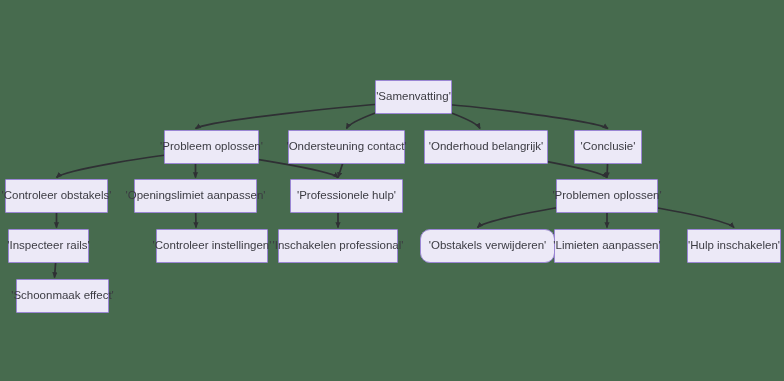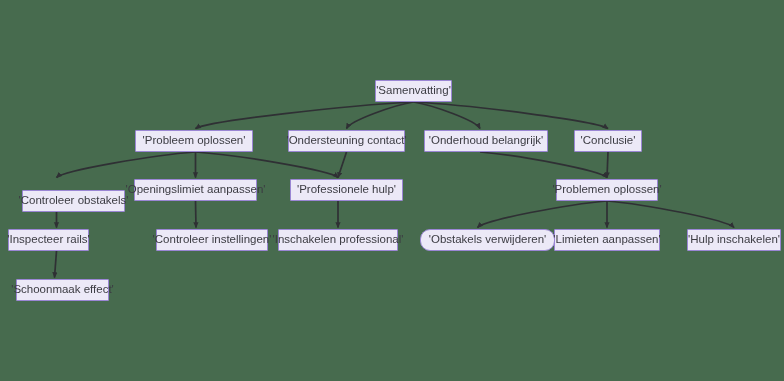--- a/index.html
+++ b/index.html
@@ -32,21 +32,21 @@
     background: #ece9f7;
     border: 1px solid #9a86d4;
     color: #3b3b42;
     font-size: 11.5px;
     line-height: 1;
     height: 22px;
     display: flex;
     align-items: center;
     justify-content: center;
     white-space: nowrap;
-    padding: 4px 9px;
+    padding: 16px 9px;
     border-radius: 1px;
   }
   .node-label {
     display: block;
   }
 </style>
 </head>
 <body>
 
 <div id="diagram-root">
@@ -73,33 +73,33 @@
         <path d="M607,201 C568.15,204.18 485.27,219.74875 477.5,227.5" fill="none" stroke="#2f3034" stroke-width="1.7" marker-end="url(#arrowhead)"></path>
         <path d="M607,201 L607,227.5" fill="none" stroke="#2f3034" stroke-width="1.7" marker-end="url(#arrowhead)"></path>
         <path d="M607,201 C645.1,204.18 726.38,219.74875 734,227.5" fill="none" stroke="#2f3034" stroke-width="1.7" marker-end="url(#arrowhead)"></path>
         <path d="M56.5,251 L54.5,277.5" fill="none" stroke="#2f3034" stroke-width="1.7" marker-end="url(#arrowhead)"></path>
       </g>
   </svg>
   <div id="node-layer">
       <div class="node" style="left: 375px; top: 80px; width: 77px;">
         <span class="node-label">'Samenvatting'</span>
       </div>
-      <div class="node" style="left: 135px; top: 130px; width: 118px;">
+      <div class="node" style="left: 164px; top: 130px; width: 95px;">
         <span class="node-label">'Probleem oplossen'</span>
       </div>
       <div class="node" style="left: 288px; top: 130px; width: 117px;">
         <span class="node-label">'Ondersteuning contact'</span>
       </div>
       <div class="node" style="left: 424px; top: 130px; width: 124px;">
         <span class="node-label">'Onderhoud belangrijk'</span>
       </div>
       <div class="node" style="left: 574px; top: 130px; width: 68px;">
         <span class="node-label">'Conclusie'</span>
       </div>
-      <div class="node" style="left: 5px; top: 190px; width: 103px; margin-left: 17px;">
+      <div class="node" style="left: 5px; top: 179px; width: 103px;">
         <span class="node-label">'Controleer obstakels'</span>
       </div>
       <div class="node" style="left: 134px; top: 179px; width: 123px;">
         <span class="node-label">'Openingslimiet aanpassen'</span>
       </div>
       <div class="node" style="left: 290px; top: 179px; width: 113px;">
         <span class="node-label">'Professionele hulp'</span>
       </div>
       <div class="node" style="left: 556px; top: 179px; width: 102px;">
         <span class="node-label">'Problemen oplossen'</span>

